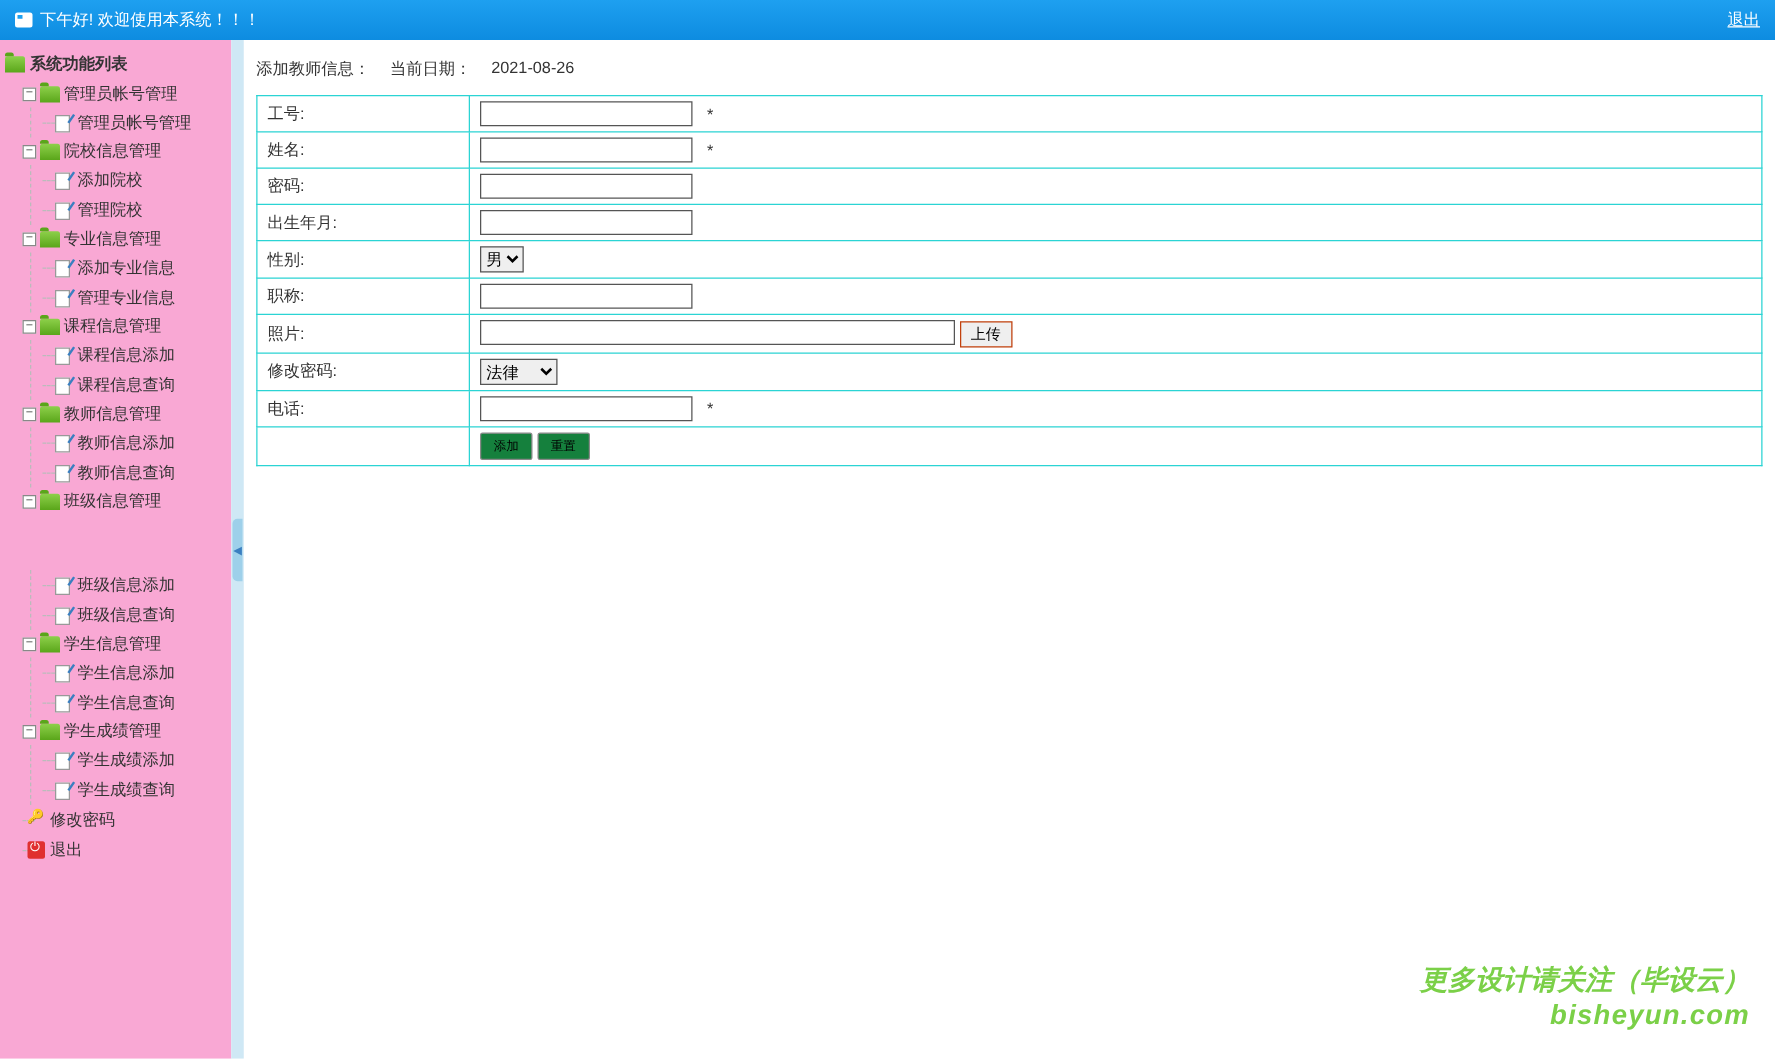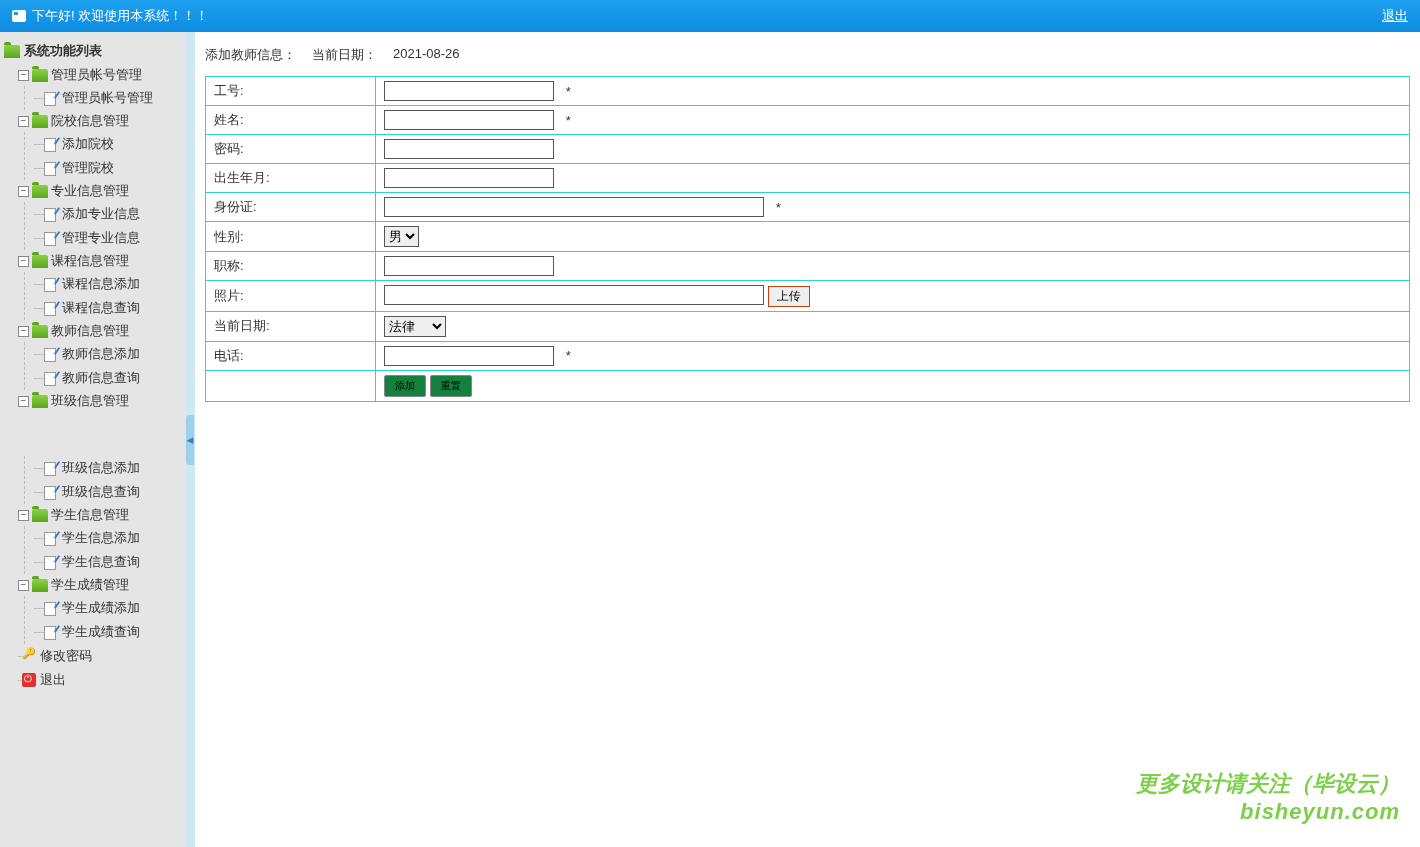--- a/index.html
+++ b/index.html
@@ -3,21 +3,21 @@
 <meta charset="utf-8">
 <style>
 * { margin: 0; padding: 0; box-sizing: border-box; }
 body { font-family: "Microsoft YaHei", Arial, sans-serif; font-size: 13px; color: #333; background: #fff; }
 .header { background: linear-gradient(to bottom, #1ea0f0, #0d8ce0); height: 32px; display: flex; align-items: center; justify-content: space-between; padding: 0 12px; color: #fff; gap: 32px; }
 .header-left { display: flex; align-items: center; gap: 6px; }
 .header-icon { width: 14px; height: 12px; background: #fff; border-radius: 2px; display: inline-block; position: relative; }
 .header-icon::before { content: ""; position: absolute; top: 2px; left: 2px; width: 4px; height: 3px; background: #1ea0f0; }
 .logout-link { color: #fff; text-decoration: underline; cursor: pointer; font-size: 13px; }
 .container { display: flex; height: calc(100vh - 32px); }
-.sidebar { width: 185px; background: #e5e5e5; overflow-y: auto; padding: 10px 4px; }
+.sidebar { width: 185px; background: #f9a8d4; overflow-y: auto; padding: 10px 4px; }
 .sidebar-root { display: flex; align-items: center; gap: 4px; font-weight: bold; margin-bottom: 4px; cursor: pointer; }
 .folder-icon { width: 16px; height: 13px; display: inline-block; background: linear-gradient(to bottom, #8dd04a 0%, #5aa61a 100%); border-radius: 2px 2px 0 0; position: relative; }
 .folder-icon::before { content: ""; position: absolute; top: -3px; left: 0; width: 7px; height: 3px; background: #5aa61a; border-radius: 2px 2px 0 0; }
 .edit-icon { width: 14px; height: 14px; display: inline-block; position: relative; }
 .edit-icon::before { content: ""; position: absolute; width: 10px; height: 12px; background: #fff; border: 1px solid #999; left: 0; top: 1px; }
 .edit-icon::after { content: ""; position: absolute; width: 2px; height: 8px; background: #3a7fc0; right: 0; top: 0; transform: rotate(35deg); }
 .key-icon { width: 14px; height: 14px; display: inline-block; position: relative; }
 .key-icon::before { content: "🔑"; font-size: 11px; position: absolute; left: 0; top: -2px; color: #d4a017; }
 .exit-icon { width: 14px; height: 14px; display: inline-block; background: #e03030; border-radius: 2px; position: relative; }
 .exit-icon::after { content: "⏻"; color: #fff; font-size: 10px; position: absolute; left: 2px; top: 0; }
@@ -220,45 +220,38 @@
       </tr>
       <tr>
         <td class="label">密码:</td>
         <td><input type="text" style="width: 170px;"></td>
       </tr>
       <tr>
         <td class="label">出生年月:</td>
         <td><input type="text" style="width: 170px;"></td>
       </tr>
       <tr>
-        <td class="label">身份证:</td>
-        <td>
-          <input type="text" style="width: 380px;">
-          <span class="req">*</span>
-        </td>
-      </tr>
-      <tr>
         <td class="label">性别:</td>
         <td>
           <select id="gender-select"><option>男</option><option>女</option></select>
         </td>
       </tr>
       <tr>
         <td class="label">职称:</td>
         <td><input type="text" style="width: 170px;"></td>
       </tr>
       <tr>
         <td class="label">照片:</td>
         <td>
           <input type="text" style="width: 380px;">
           <button class="upload-btn">上传</button>
         </td>
       </tr>
       <tr>
-        <td class="label">当前日期:</td>
+        <td class="label">修改密码:</td>
         <td>
           <select id="course-select" style="width:62px"><option>法律</option></select>
         </td>
       </tr>
       <tr>
         <td class="label">电话:</td>
         <td>
           <input type="text" style="width: 170px;">
           <span class="req">*</span>
         </td>

